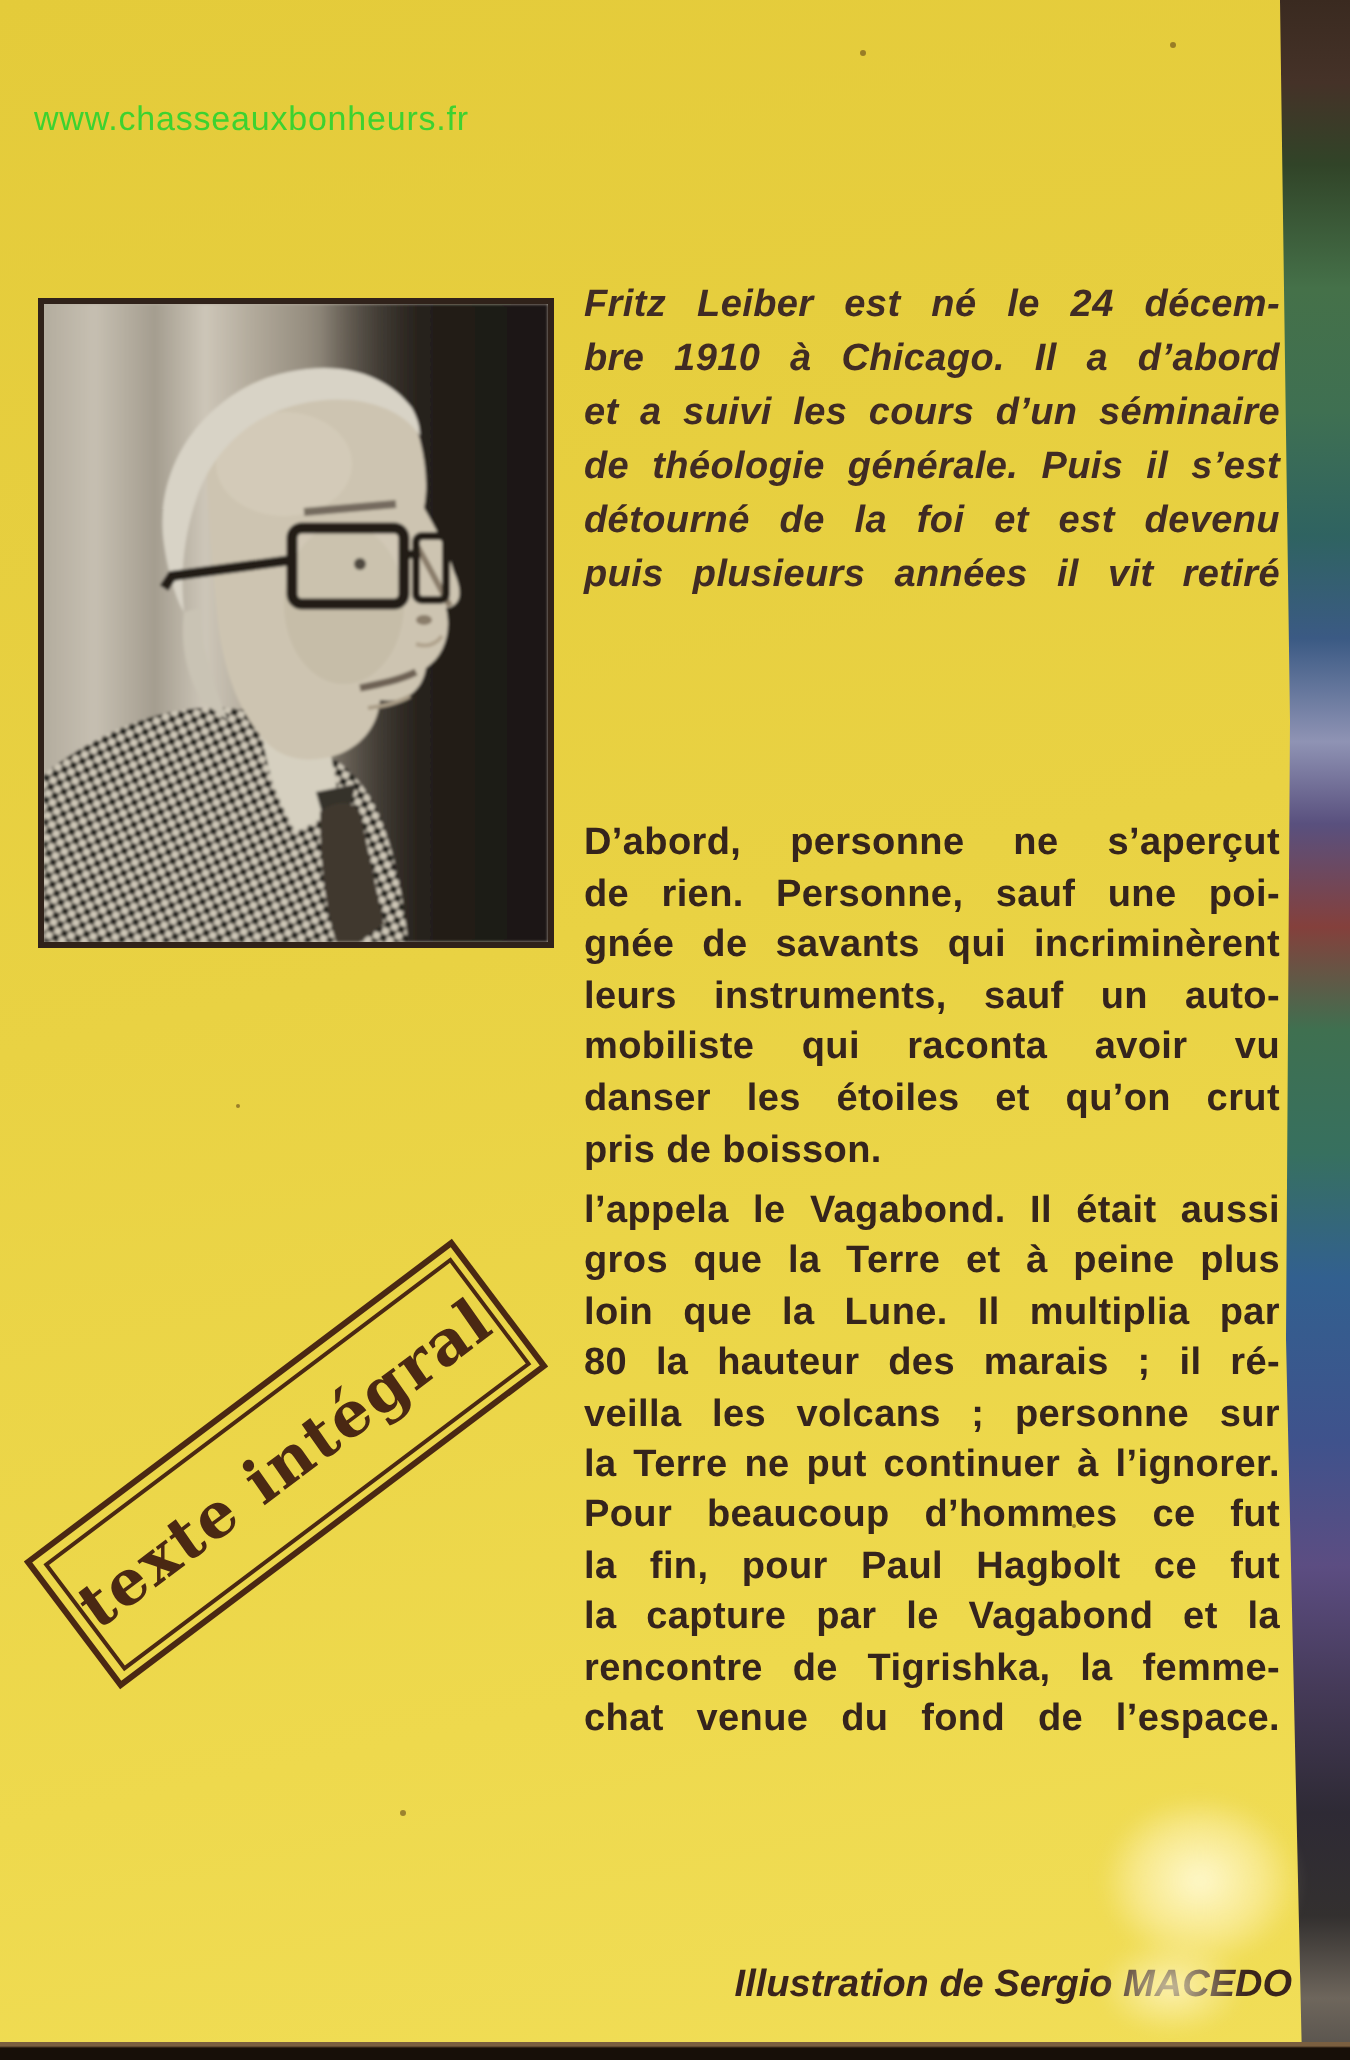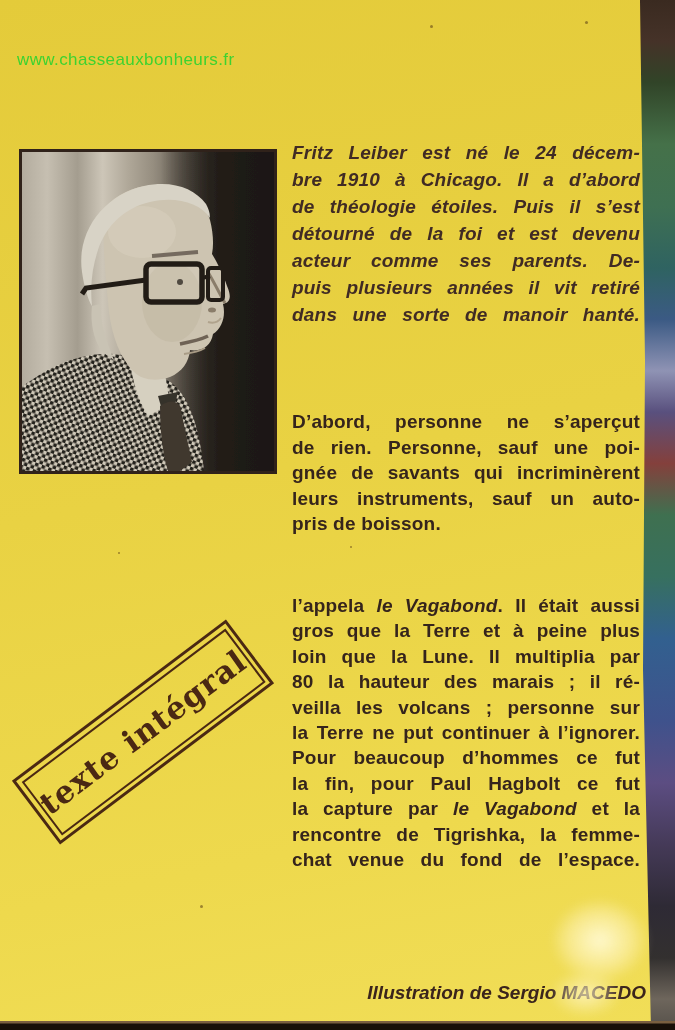--- a/index.html
+++ b/index.html
@@ -31,21 +31,21 @@
   .para{position:absolute;left:292px;width:348px;font-weight:700;
     font-size:19px;letter-spacing:.2px;color:var(--body_text,#35241c);}
   .tline{text-align:justify;text-align-last:justify;}
   .tline.last-left{text-align-last:left;}
   .bio{top:139px;font-style:italic;color:var(--bio_text,#402b24);}
   .bio .tline{line-height:27px;}
   .syn1{top:409px;}
   .syn1 .tline{line-height:25.6px;}
   .syn2{top:593px;}
   .syn2 .tline{line-height:25.4px;}
-  .it{font-style:italic;margin-top:44px;}
+  .it{margin-top:44px;}
 
   
   .stamp{position:absolute;left:9px;top:692px;width:262px;height:74px;
     transform:rotate(-37deg);border:3px solid var(--stamp_brown,#4a2813);
     display:flex;align-items:center;justify-content:center;}
   .stamp-inner{border:2.5px solid var(--stamp_brown,#4a2813);
     width:calc(100% - 11px);height:calc(100% - 11px);
     display:flex;align-items:center;justify-content:center;}
   .stamp-label{font-family:"DejaVu Serif",serif;font-weight:700;font-size:31px;
     color:var(--stamp_brown,#4a2813);letter-spacing:1px;transform:skewX(-2deg);
@@ -143,32 +143,33 @@
             <path d="M180,126 L188,124" stroke="#241f19" stroke-width="4"></path>
             <path d="M124,128 L64,136 L60,142" stroke="#241f19" stroke-width="5" fill="none"></path>
           </g>
         </g>
       </svg>
     </div>
 
     <div class="para bio">
         <div class="tline"><span>Fritz Leiber est né le 24 décem-</span></div>
         <div class="tline"><span>bre 1910 à Chicago. Il a d’abord</span></div>
-        <div class="tline"><span>de théologie étoiles. Puis il s’est</span></div>
+        <div class="tline"><span>et a suivi les cours d’un séminaire</span></div>
+        <div class="tline"><span>de théologie générale. Puis il s’est</span></div>
         <div class="tline"><span>détourné de la foi et est devenu</span></div>
-        <div class="tline"><span>acteur comme ses parents. De-</span></div>
         <div class="tline"><span>puis plusieurs années il vit retiré</span></div>
-        <div class="tline"><span>dans une sorte de manoir hanté.</span></div>
       </div>
 
     <div class="para syn1">
         <div class="tline"><span>D’abord, personne ne s’aperçut</span></div>
         <div class="tline"><span>de rien. Personne, sauf une poi-</span></div>
         <div class="tline"><span>gnée de savants qui incriminèrent</span></div>
         <div class="tline"><span>leurs instruments, sauf un auto-</span></div>
+        <div class="tline"><span>mobiliste qui raconta avoir vu</span></div>
+        <div class="tline"><span>danser les étoiles et qu’on crut</span></div>
         <div class="tline last-left"><span>pris de boisson.</span></div>
       </div>
 
     <div class="para syn2">
         <div class="tline"><span>l’appela </span><span class="it">le Vagabond</span><span>. Il était aussi</span></div>
         <div class="tline"><span>gros que la Terre et à peine plus</span></div>
         <div class="tline"><span>loin que la Lune. Il multiplia par</span></div>
         <div class="tline"><span>80 la hauteur des marais ; il ré-</span></div>
         <div class="tline"><span>veilla les volcans ; personne sur</span></div>
         <div class="tline"><span>la Terre ne put continuer à l’ignorer.</span></div>

